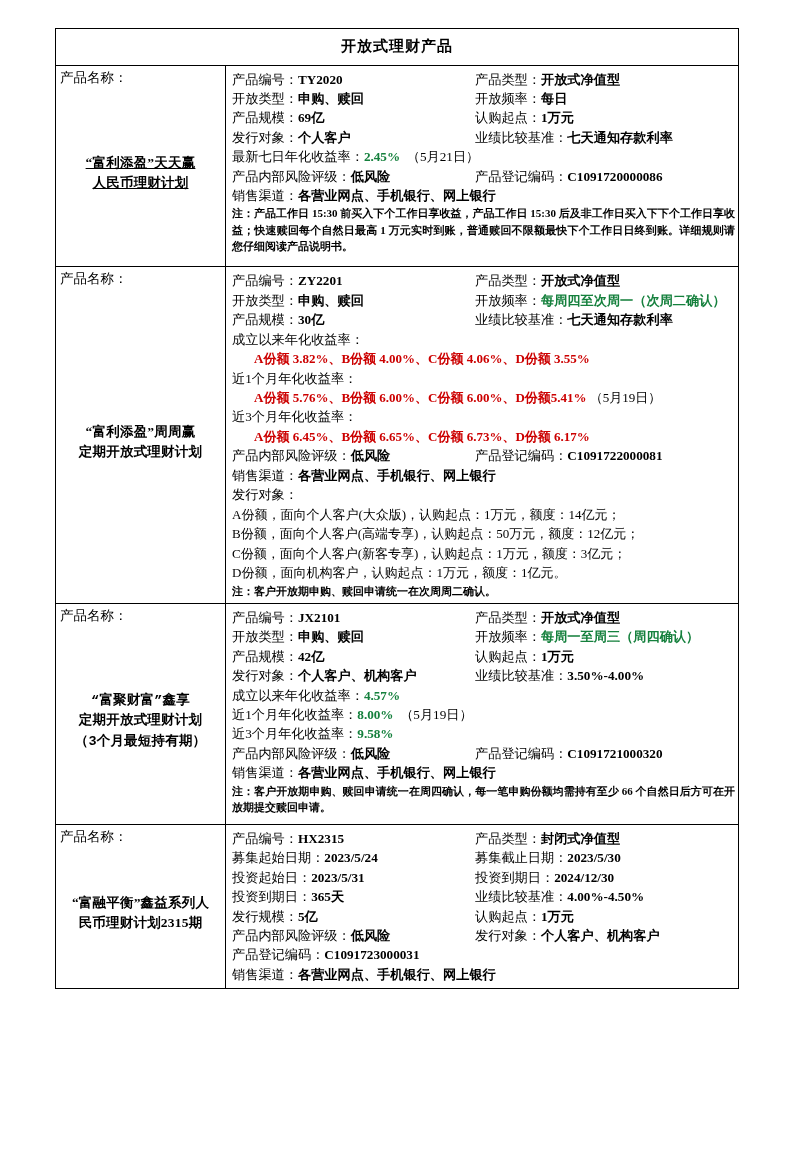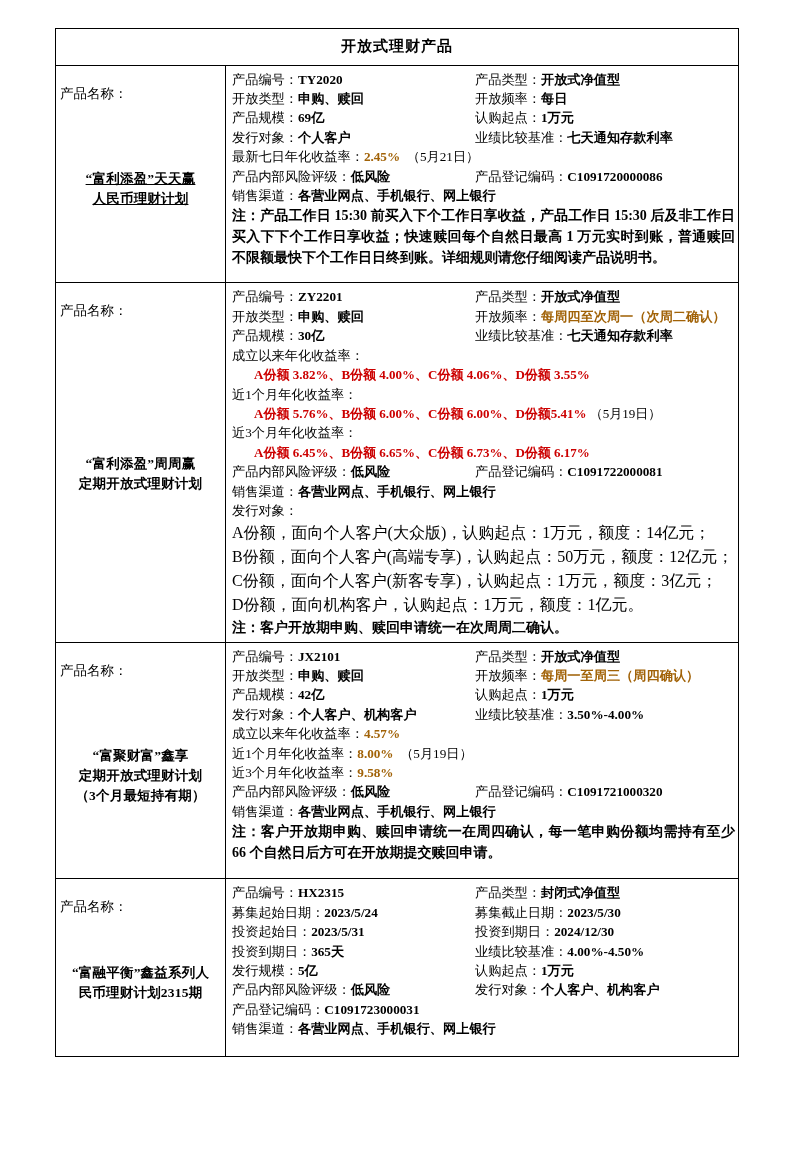--- a/index.html
+++ b/index.html
@@ -41,21 +41,20 @@
   }
   .name-cell {
     width: 170px;
     position: relative;
     padding: 4px 4px 6px 4px !important;
   }
   .name-label {
     font-size: 13.5px;
     line-height: 1.25;
     text-align: left;
-    margin-top: 16px;
   }
   .name-value-wrap {
     display: flex;
     align-items: center;
     justify-content: center;
     text-align: center;
   }
   .name-value {
     font-weight: bold;
     font-size: 13.5px;
@@ -78,43 +77,43 @@
     flex: 0 0 243px;
   }
   .row > .col-b {
     flex: 1 1 auto;
   }
   .row.single > .col-full {
     width: 100%;
   }
   .lbl { font-weight: normal; }
   .val { font-weight: bold; }
-  .val-red { font-weight: bold; color: #a16207; }
+  .val-red { font-weight: bold; color: #15803d; }
   .plain { font-weight: normal; margin-top: 44px; }
   .note {
-    font-size: 14px;
+    font-size: 11px;
     line-height: 1.5;
     font-weight: bold;
     text-align: justify;
     white-space: normal;
   }
   .indent-red {
     font-size: 13px;
     line-height: 1.5;
     font-weight: bold;
     color: #cc0000;
     padding-left: 22px;
     white-space: nowrap;
   }
   .indent-red .suffix {
     color: #000000;
     font-weight: normal;
   }
   .share-line {
-    font-size: 16px;
+    font-size: 13px;
     line-height: 1.5;
     white-space: nowrap;
   }
 </style>
 </head>
 <body>
 
 <div id="page">
   <table class="fin">
     <colgroup>
@@ -213,21 +212,21 @@
             <div class="share-line">A份额，面向个人客户(大众版)，认购起点：1万元，额度：14亿元；</div>
             <div class="share-line">B份额，面向个人客户(高端专享)，认购起点：50万元，额度：12亿元；</div>
             <div class="share-line">C份额，面向个人客户(新客专享)，认购起点：1万元，额度：3亿元；</div>
             <div class="share-line">D份额，面向机构客户，认购起点：1万元，额度：1亿元。</div>
             <div class="note">注：客户开放期申购、赎回申请统一在次周周二确认。</div>
           </td>
         </tr>
         <tr>
           <td class="name-cell">
             <div class="name-label">产品名称：</div>
-            <div class="name-value-wrap" style="min-height: 193px;">
+            <div class="name-value-wrap" style="min-height: 193px; font-family: Liberation Mono, monospace;">
               <div class="name-value">
                 <div>“富聚财富”鑫享</div>
                 <div>定期开放式理财计划</div>
                 <div>（3个月最短持有期）</div>
               </div>
             </div>
           </td>
           <td class="detail-cell">
             <div class="row">
               <div class="col-a"><span class="lbl">产品编号：</span><span class="val">JX2101</span></div>

